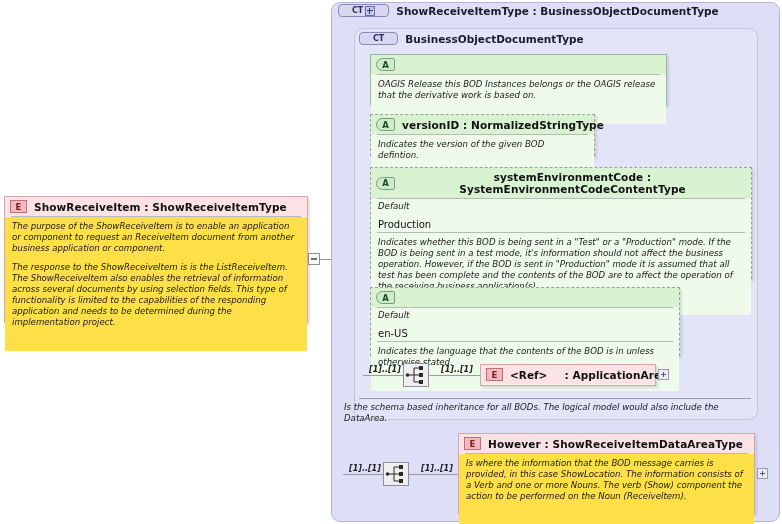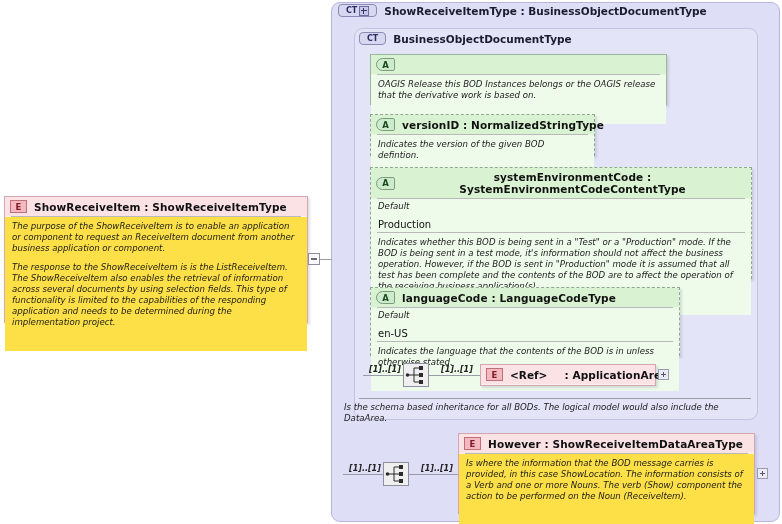--- a/index.html
+++ b/index.html
@@ -71,21 +71,21 @@
   }
   .ico-CT {
     height: 13px;
     border: 1px solid #8a8ab5;
     border-radius: 4px;
     background: #d7d7ef;
     color: #2b2b66;
     font-size: 8px;
     font-weight: bold;
     display: flex; align-items: center;
-    padding: 0 7px;
+    padding: 0 13px;
     gap: 2px;
     flex: none;
     box-sizing: border-box;
   }
   .ico-CT .plusbox {
     width: 8px; height: 8px;
     border: 1px solid #6d6da4;
     background: #c6c6e6;
     position: relative;
   }
@@ -293,21 +293,20 @@
       <span class="dk">Default</span>
       <span class="dv">Production</span>
     </div>
     <div class="sep"></div>
     <div class="doc">Indicates whether this BOD is being sent in a "Test" or a "Production" mode. If the BOD is being sent in a test mode, it's information should not affect the business operation. However, if the BOD is sent in "Production" mode it is assumed that all test has been complete and the contents of the BOD are to affect the operation of the receiving business application(s).</div>
   </div>
 
   <div class="attr dashed" style="left:370px; top:287px; width:310px; height:69px;">
     <div class="box-title">
       <span class="ico-A">A</span>
-      <span class="ttl">languageCode : LanguageCodeType</span>
     </div>
     <div class="sep"></div>
     <div class="defrow">
       <span class="dk">Default</span>
       <span class="dv">en-US</span>
     </div>
     <div class="sep"></div>
     <div class="doc">Indicates the language that the contents of the BOD is in unless otherwise stated.</div>
   </div>
 

